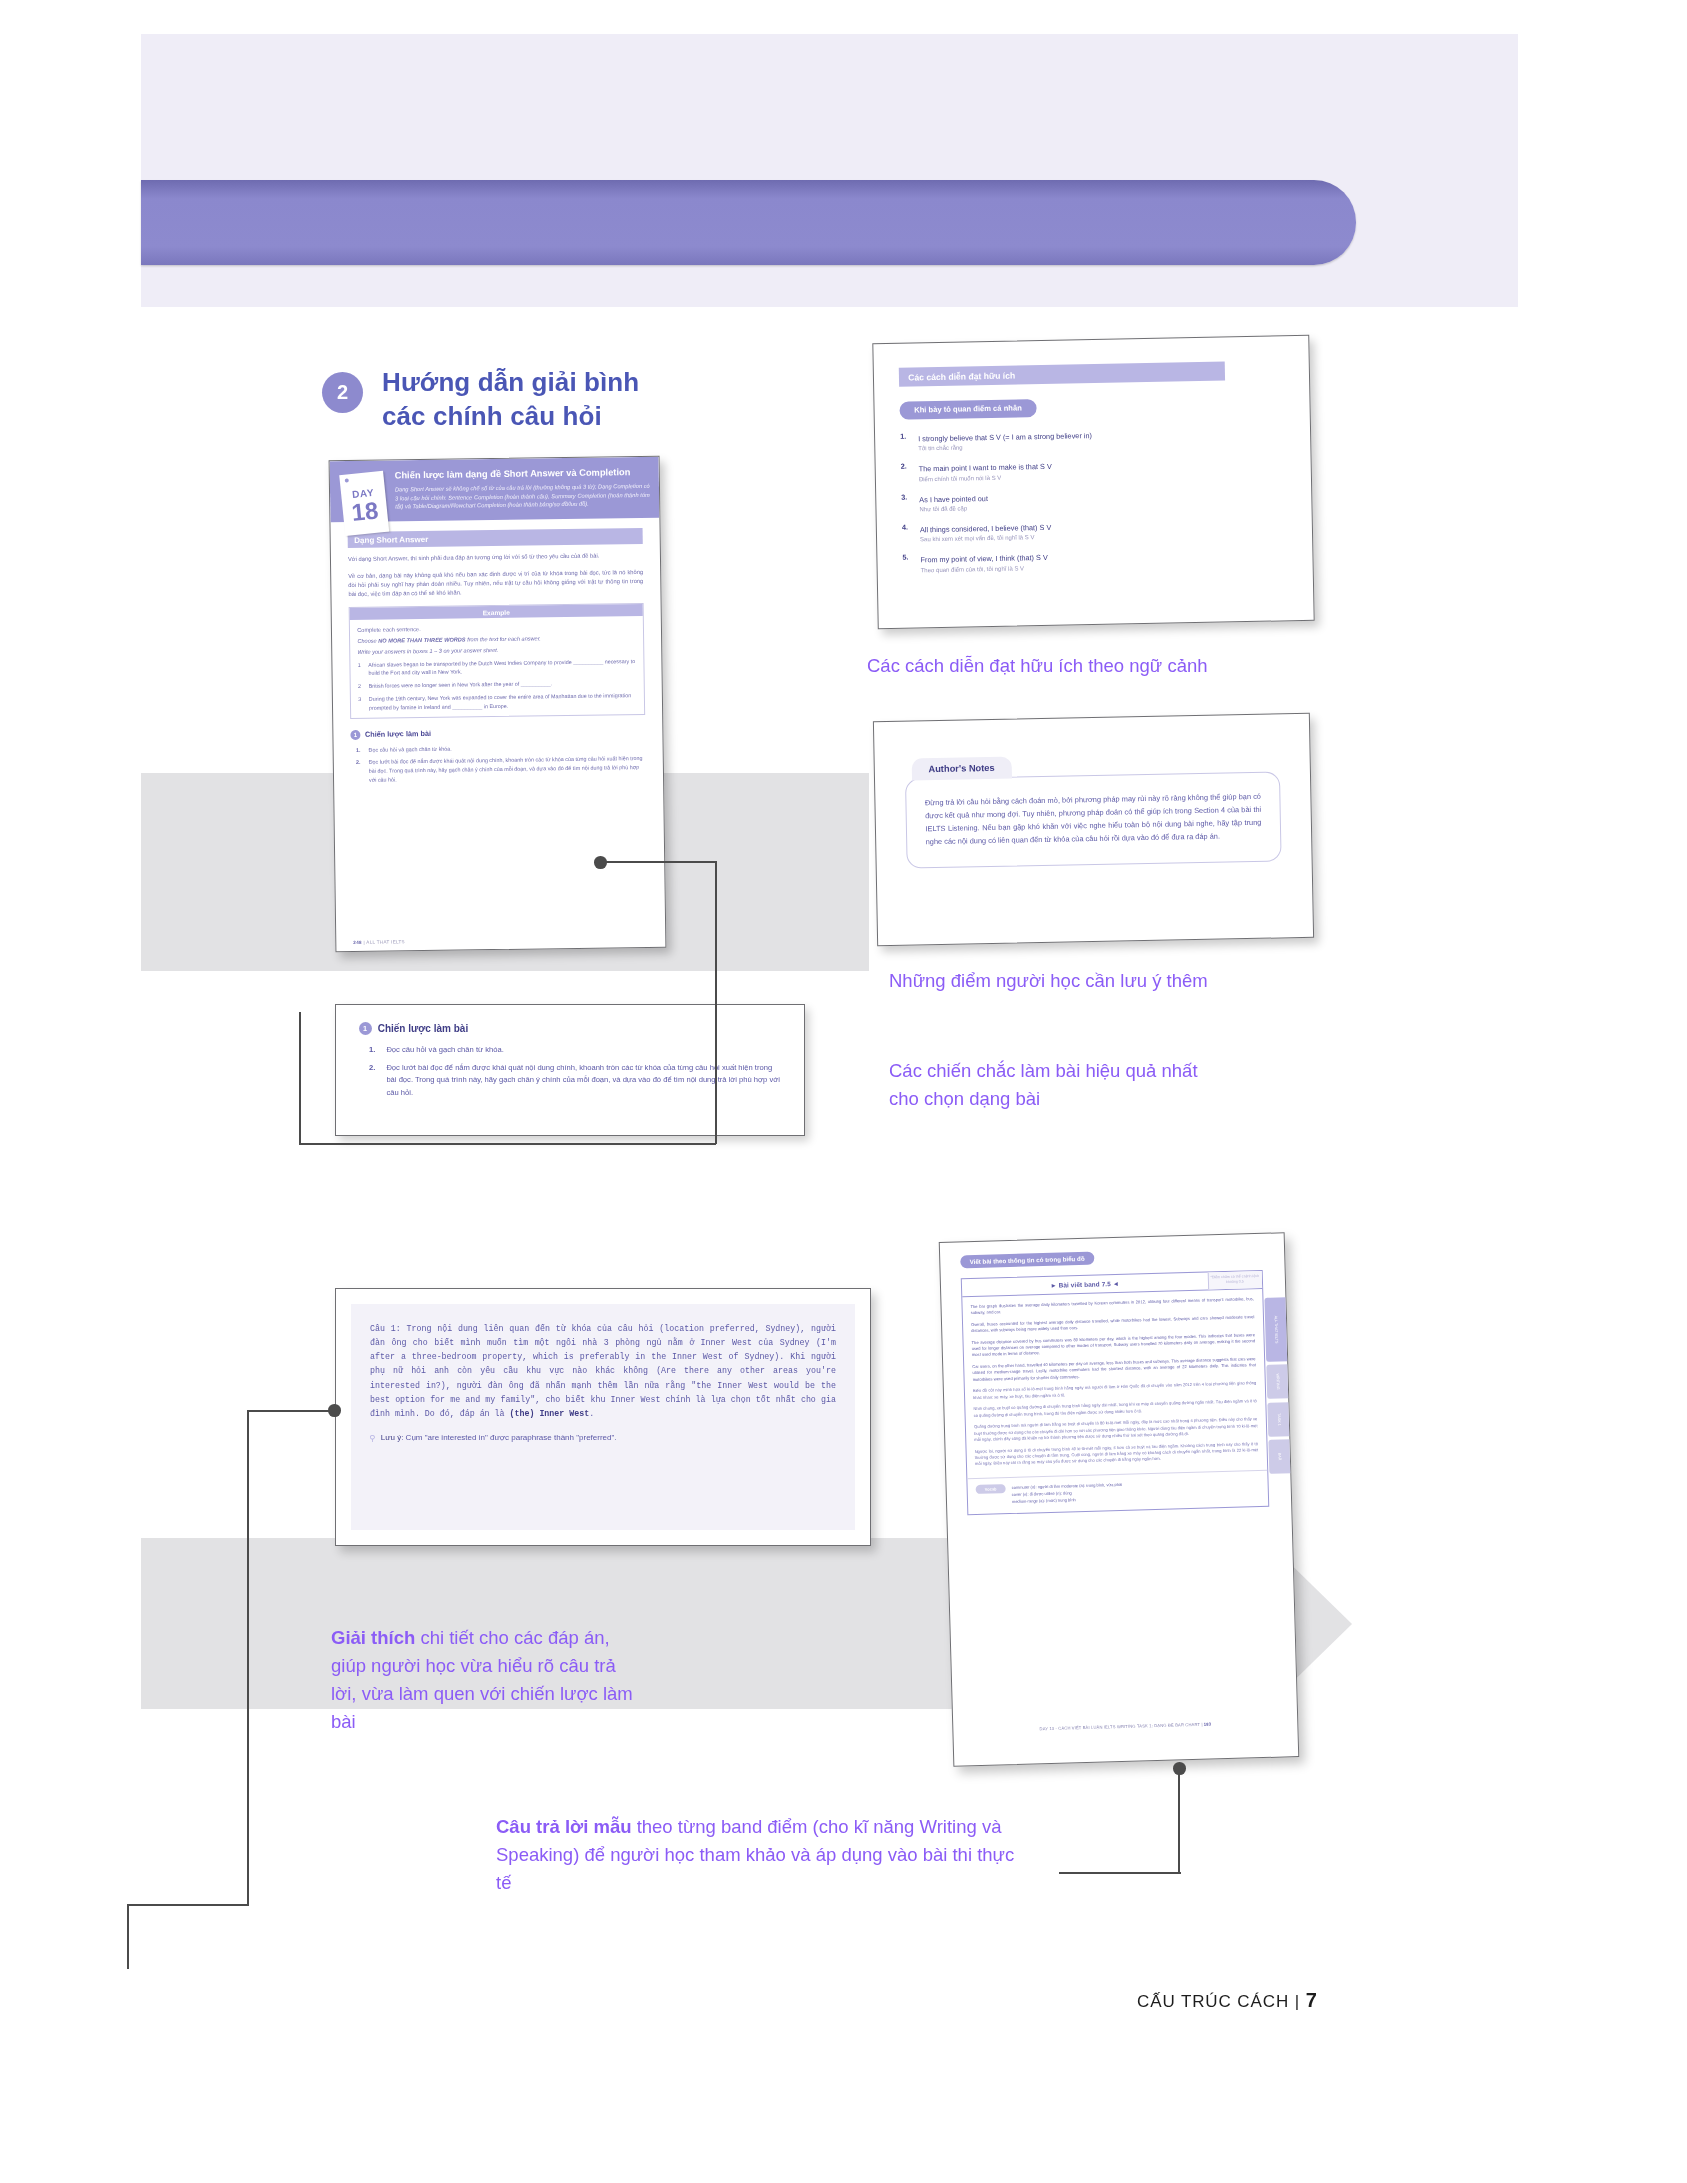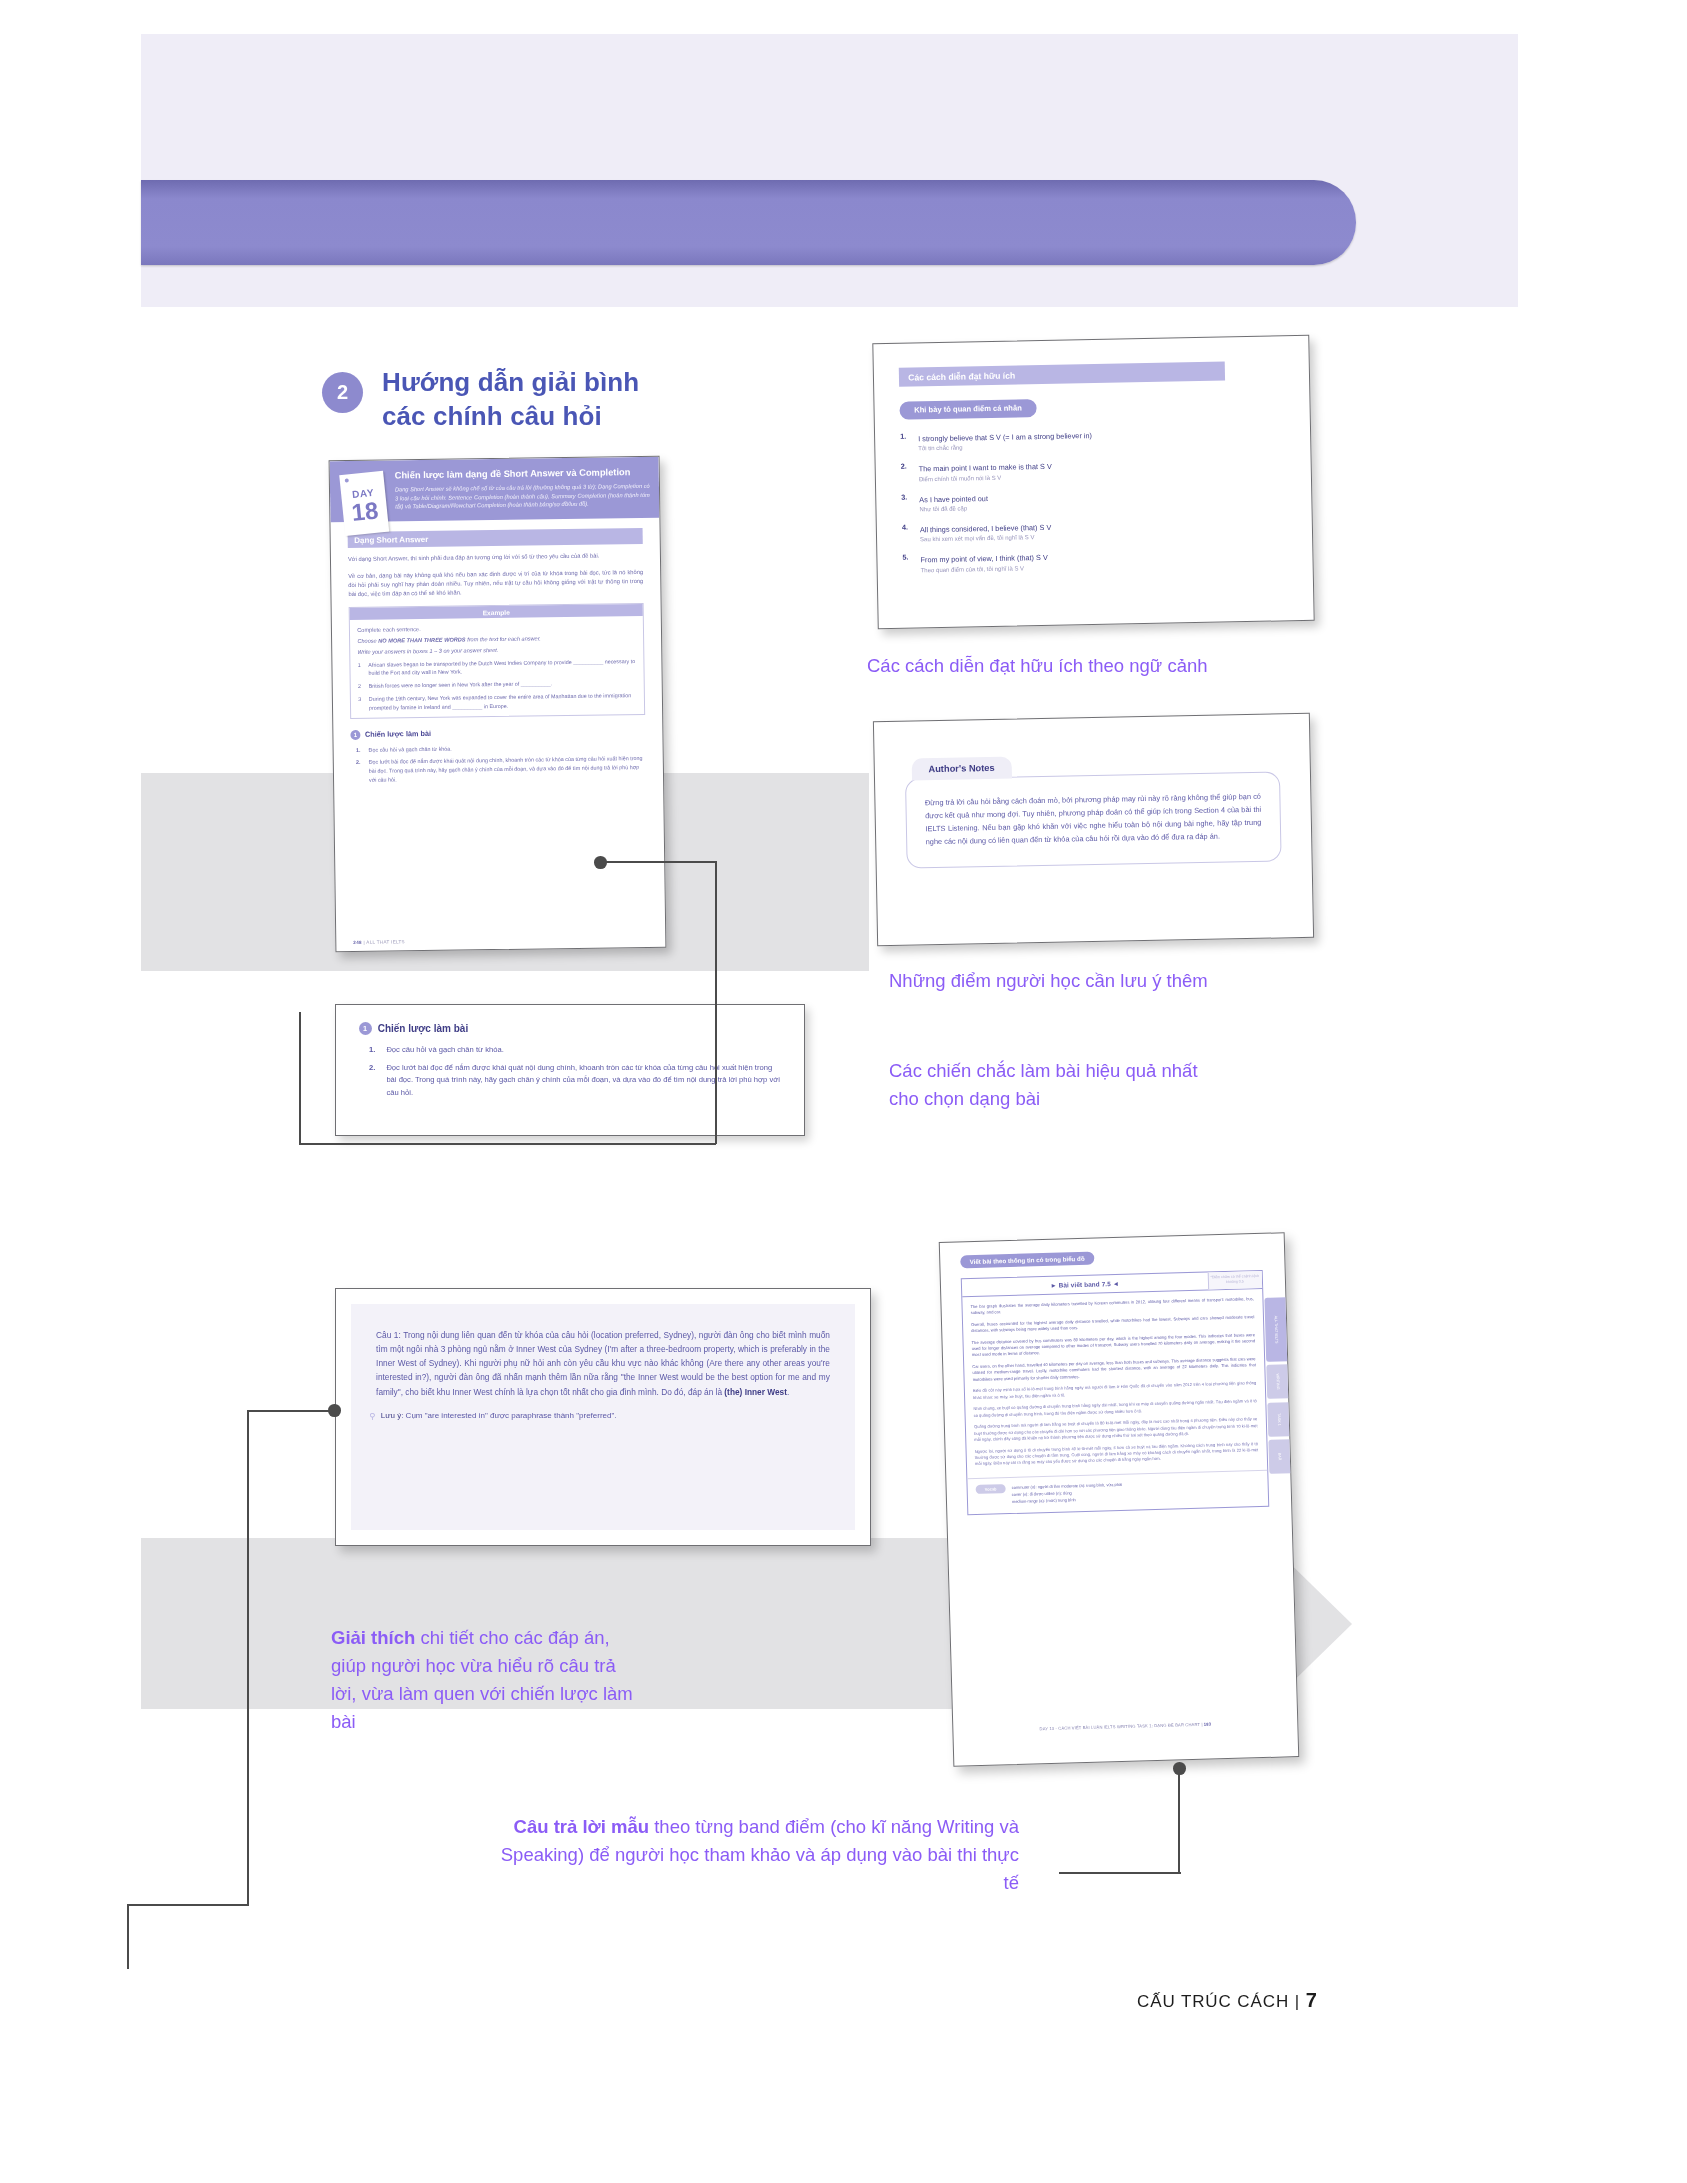--- a/index.html
+++ b/index.html
@@ -106,21 +106,21 @@
   .cs-h .t{color:#3f3d86;font-size:10px;font-weight:700;}
   .cs-li{display:flex;gap:5.3px;color:#5b58a6;font-size:7.6px;line-height:1.62;margin-bottom:5.3px;
       padding-left:10.6px;}
   .cs-li .n{flex:0 0 12px;font-weight:700;}
 
   
   #card-cau1{left:335px;top:1288px;width:536px;height:258px;background:#fff;
       border:1px solid #6f6f73;box-shadow:4.6px 6px 9.3px rgba(0,0,0,.20);
       padding:14.6px 14.6px;box-sizing:border-box;}
   .c1-inner{background:#f3f2f9;padding:17px 18.5px 17px 18.5px;height:100%;box-sizing:border-box;}
-  .c1-p{margin:7px;color:#5b58a6;font-size:8.3px;line-height:1.72;text-align:justify;}
+  .c1-p{margin:1px;color:#5b58a6;font-size:8.3px;line-height:1.72;text-align:justify;font-family:Liberation Mono, monospace;}
   .c1-p b{font-weight:700;color:#3f3d86;}
   .c1-note{margin-top:10.6px;display:flex;gap:5.3px;align-items:flex-start;
       color:#5b58a6;font-size:8px;line-height:1.5;}
   .c1-note .pin{color:#b9b6e4;font-size:8.6px;}
   .c1-note b{font-weight:400;color:#3f3d86;}
 
   
   #page-band{left:946px;top:1237px;width:344px;height:523px;background:#fff;
       border:1.3px solid #6f6f73;box-shadow:5.3px 6.6px 10.6px rgba(0,0,0,.22);
       transform:rotate(-1.6deg);overflow:hidden;}
@@ -153,21 +153,21 @@
   .dot{position:absolute;width:12.6px;height:12.6px;border-radius:50%;background:#4b4b4b;}
   .ln{position:absolute;background:#4b4b4b;}
 
   
   .cap{position:absolute;color:#8b5cf6;font-size:18.5px;line-height:1.52;}
   .cap b{font-weight:700;}
   #cap-1{left:867px;top:652px;width:503px;}
   #cap-2{left:889px;top:967px;width:503px;}
   #cap-3{left:889px;top:1057px;width:463px;}
   #cap-4{left:331px;top:1624px;width:311px;}
-  #cap-5{left:496px;top:1813px;width:523px;text-align:right;}
+  #cap-5{left:496px;top:1813px;width:523px;}
 
   
   #footer{left:1137px;top:1989px;font-size:17px;letter-spacing:0.9px;color:#1d1d1d;}
   #footer b{font-size:20px;font-weight:700;}
 </style>
 </head>
 <body>
 
 <div class="abs" id="top-band"></div>
 <div class="abs" id="top-bar"></div>

